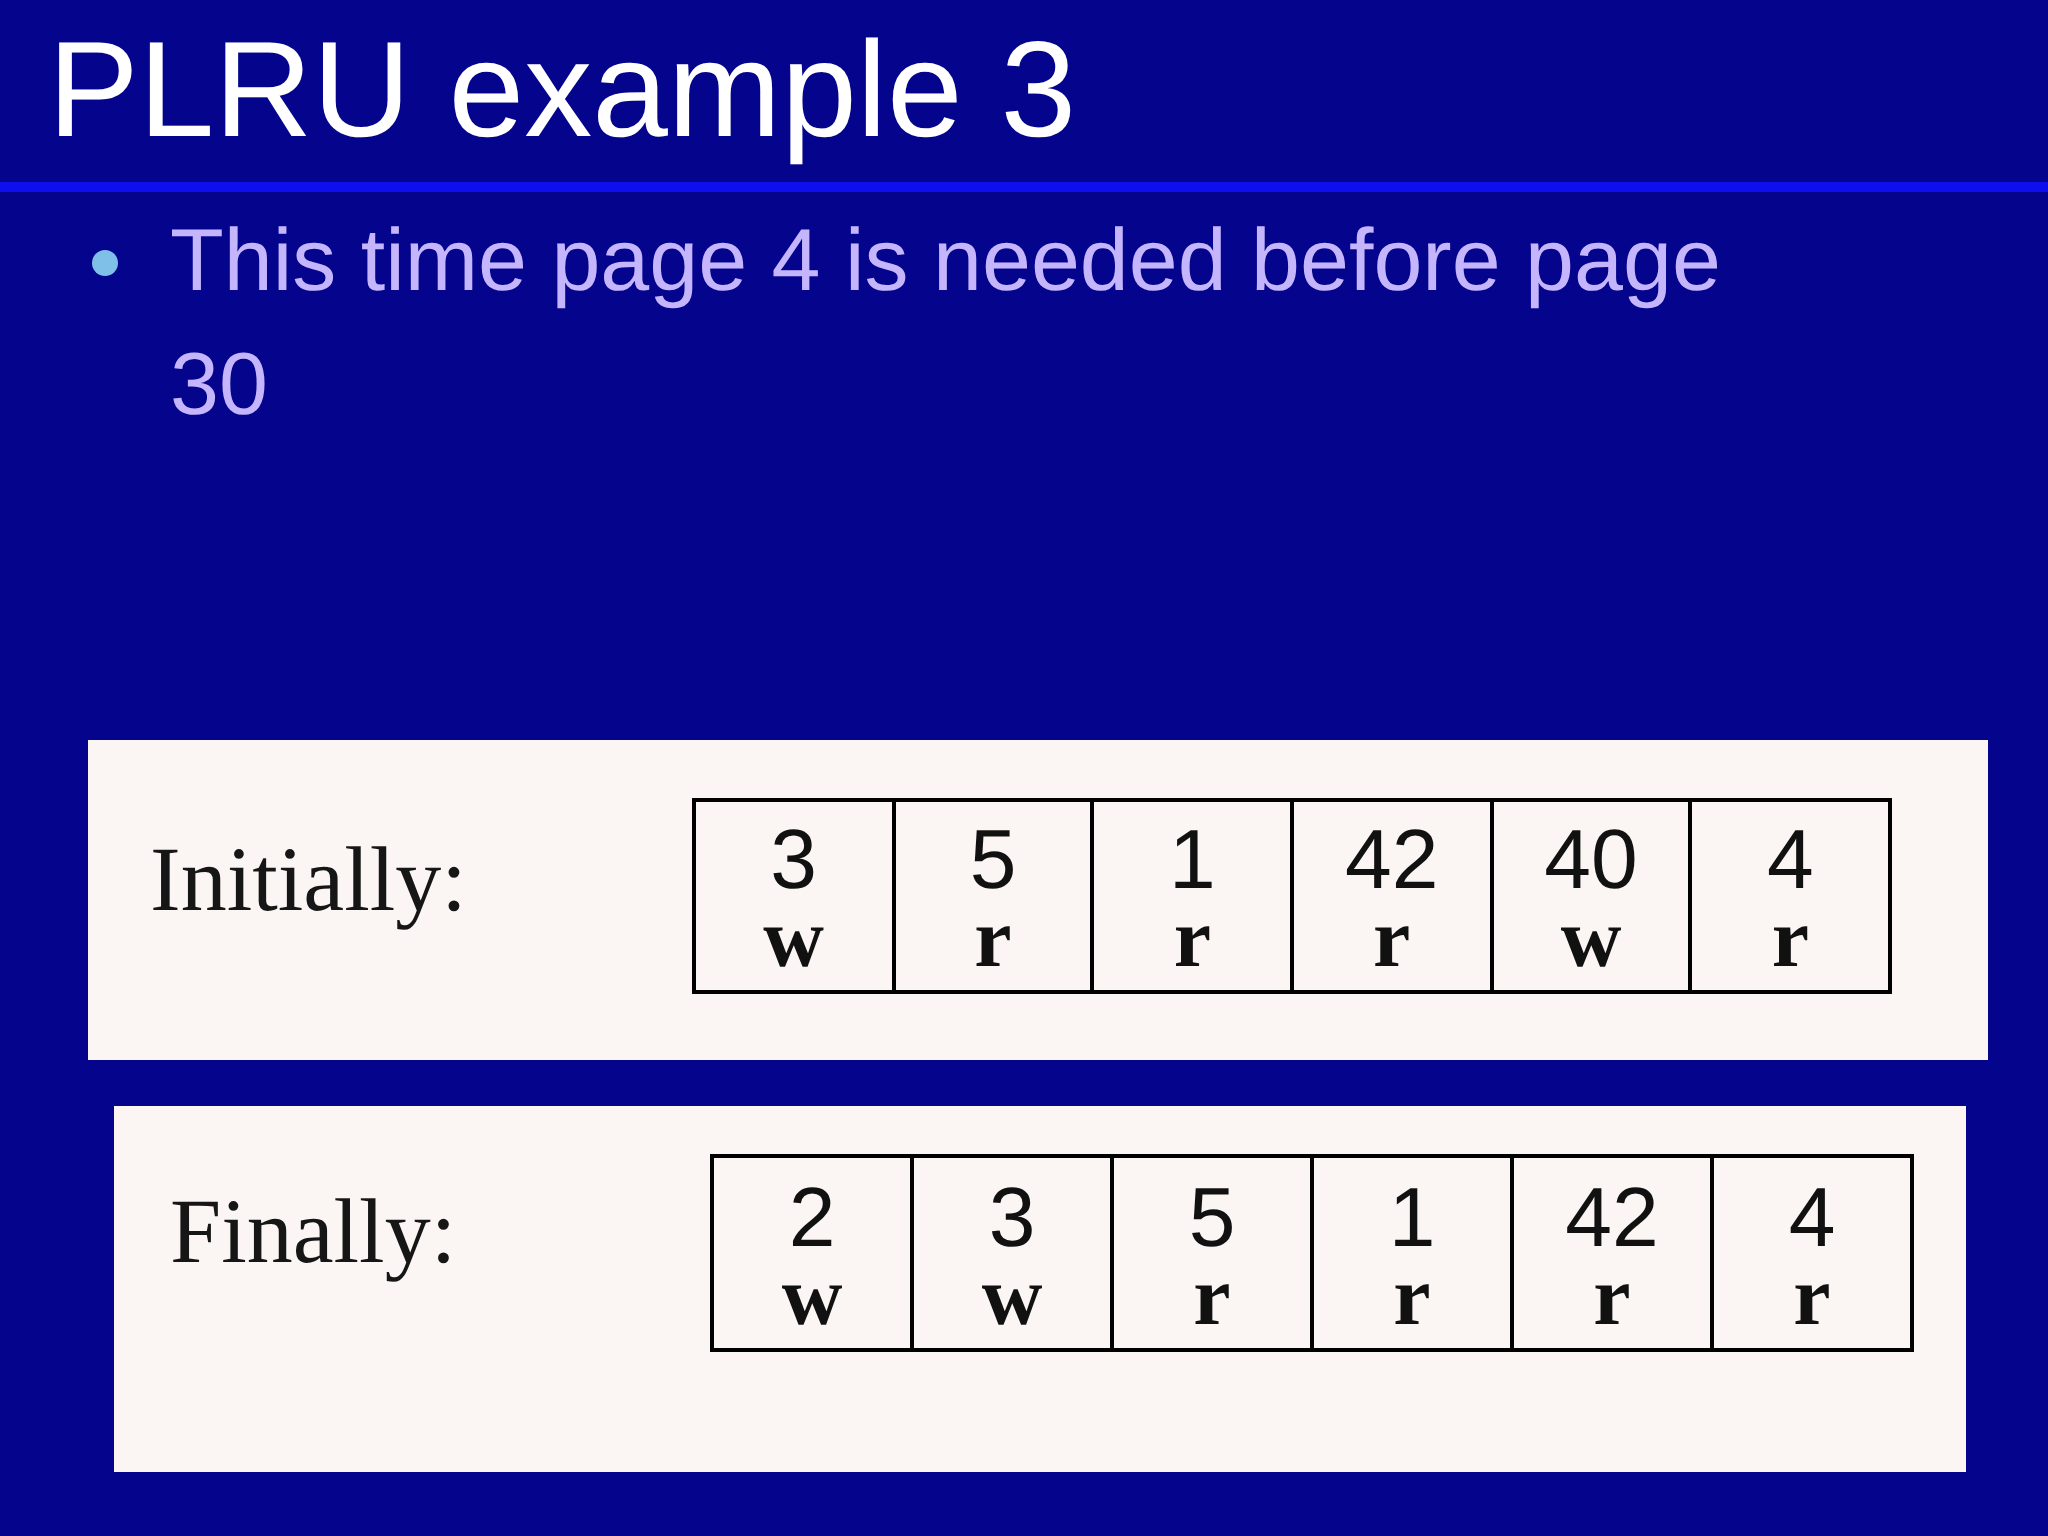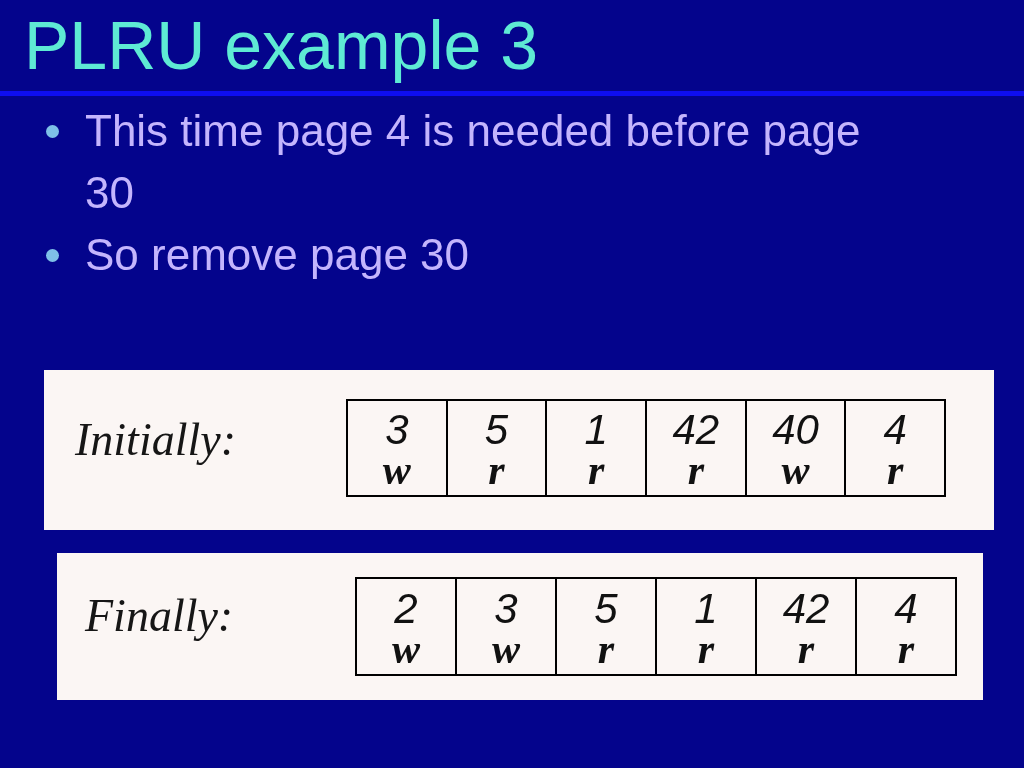--- a/index.html
+++ b/index.html
@@ -9,21 +9,21 @@
     width: 1024px; height: 768px;
     background: #04048C;
     overflow: hidden;
     font-family: "Liberation Sans", sans-serif;
   }
   .slide-title {
     position: absolute;
     left: 24px; top: 0px;
     font-size: 68px;
     line-height: 90px;
-    color: #5eead4;
+    color: #ffffff;
     white-space: nowrap;
   }
   .title-divider {
     position: absolute;
     left: 0; top: 91px;
     width: 1024px; height: 5px;
     background: #0E0EEF;
   }
   .bullet-list {
     position: absolute;
@@ -44,29 +44,28 @@
   }
   .bullet-text {
     font-size: 44px;
     line-height: 62px;
     color: #c4b5fd;
     max-width: 800px;
   }
   .panel {
     position: absolute;
     background: #FBF6F4;
-    font-style: italic;
   }
   .panel-initially {
     left: 44px; top: 370px;
     width: 950px; height: 160px;
   }
   .panel-finally {
     left: 57px; top: 553px;
-    width: 926px; height: 147px;
+    width: 926px; height: 183px;
   }
   .panel-label {
     position: absolute;
     font-family: "Liberation Serif", "DejaVu Serif", serif;
     font-size: 46px;
     color: #161616;
     white-space: nowrap;
   }
   .panel-initially .panel-label { left: 31px; top: 43px; }
   .panel-finally  .panel-label { left: 28px; top: 36px; }
@@ -105,24 +104,20 @@
 </head>
 <body>
 
 <div class="slide-title">PLRU example 3</div>
 <div class="title-divider"></div>
 
 <div class="bullet-list">
   <div class="bullet-item">
     <span class="bullet-dot"></span>
     <span class="bullet-text">This time page 4 is needed before page 30</span>
-  </div>
-  <div class="bullet-item">
-    <span class="bullet-dot"></span>
-    <span class="bullet-text">So remove page 30</span>
   </div>
 </div>
 
 <div class="panel panel-initially">
   <div class="panel-label">Initially:</div>
   <div class="page-table">
     <div class="page-cell">
       <span class="cell-page">3</span>
       <span class="cell-op">w</span>
     </div>

